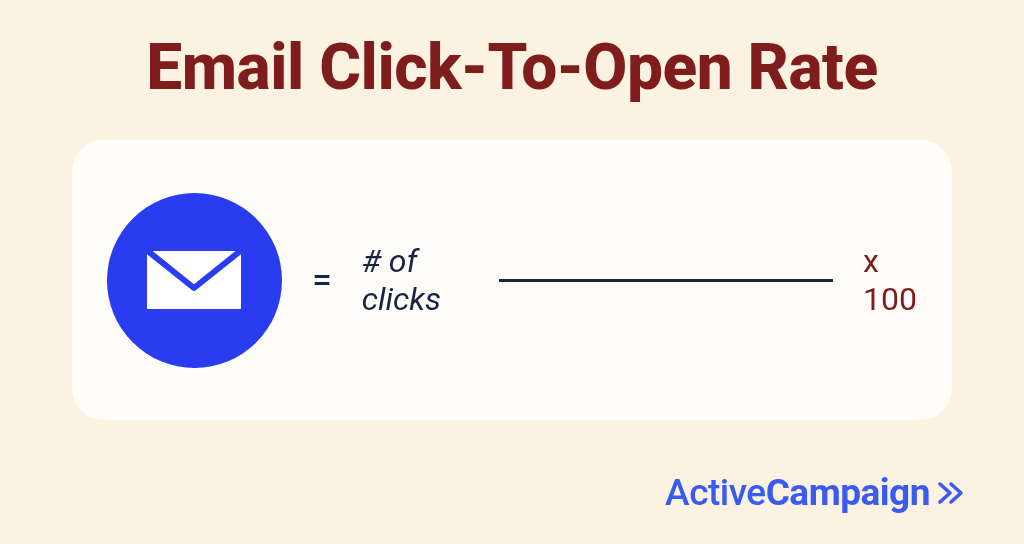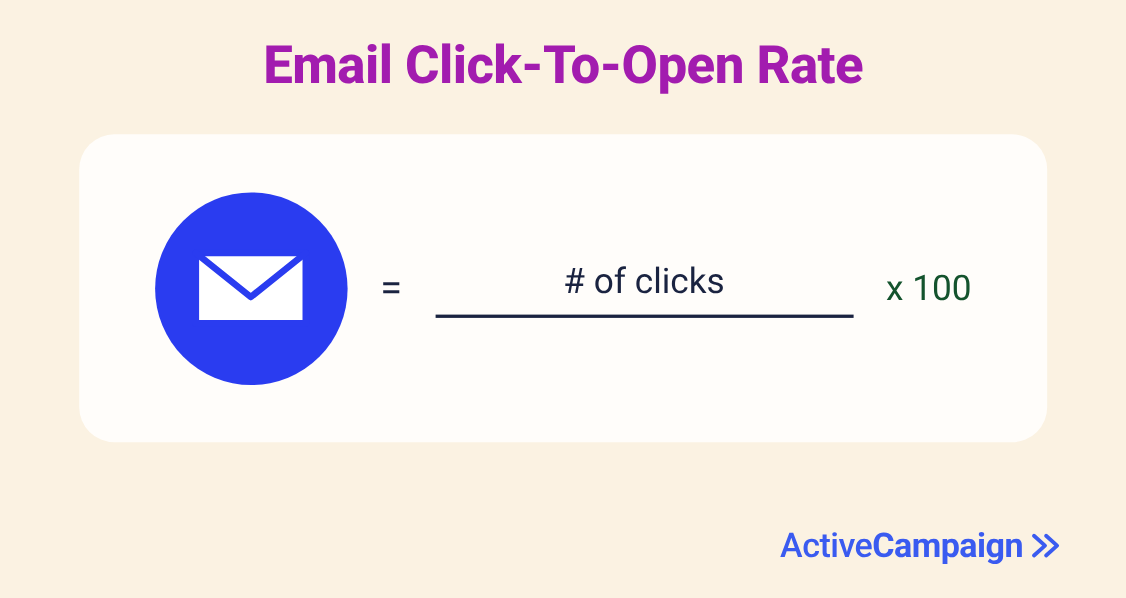--- a/index.html
+++ b/index.html
@@ -12,23 +12,23 @@
       height: 544px;
       background: #fbf2e2;
       font-family: -apple-system, BlinkMacSystemFont, 'Segoe UI', Roboto, sans-serif;
       display: flex;
       flex-direction: column;
       align-items: center;
       padding: 30px 50px 20px;
       position: relative;
     }
     .title {
-      font-size: 48px;
+      font-size: 64px;
       font-weight: 800;
-      color: #a21caf;
+      color: #7f1d1d;
       text-align: left;
       margin-bottom: 35px;
       letter-spacing: -0.5px;
     }
     .formula-card {
       background: #fffdfa;
       border-radius: 32px;
       width: 880px;
       height: 280px;
       display: flex;
@@ -47,48 +47,49 @@
       justify-content: center;
       flex-shrink: 0;
     }
     .equals {
       font-size: 36px;
       color: #1a2340;
       font-weight: 400;
     }
     .fraction {
       display: flex;
-      flex-direction: column;
+      flex-direction: row;
       align-items: center;
       gap: 12px;
+      font-style: italic;
     }
     .fraction-line {
       width: 380px;
       height: 3px;
       background: #1a2340;
     }
     .fraction-text {
       font-size: 32px;
       color: #1a2340;
       font-weight: 400;
     }
     .multiply {
       font-size: 32px;
-      color: #14532d;
+      color: #7f1d1d;
       font-weight: 400;
     }
     .brand {
       position: absolute;
       bottom: 30px;
       right: 60px;
       display: flex;
       align-items: center;
       gap: 6px;
       color: #3a5bf0;
-      font-size: 31px;
+      font-size: 37px;
       font-weight: 500;
     }
     .brand-name {
       letter-spacing: -0.5px;
     }
     .brand-bold {
       font-weight: 700;
     }
     .brand-arrows {
       display: flex;

